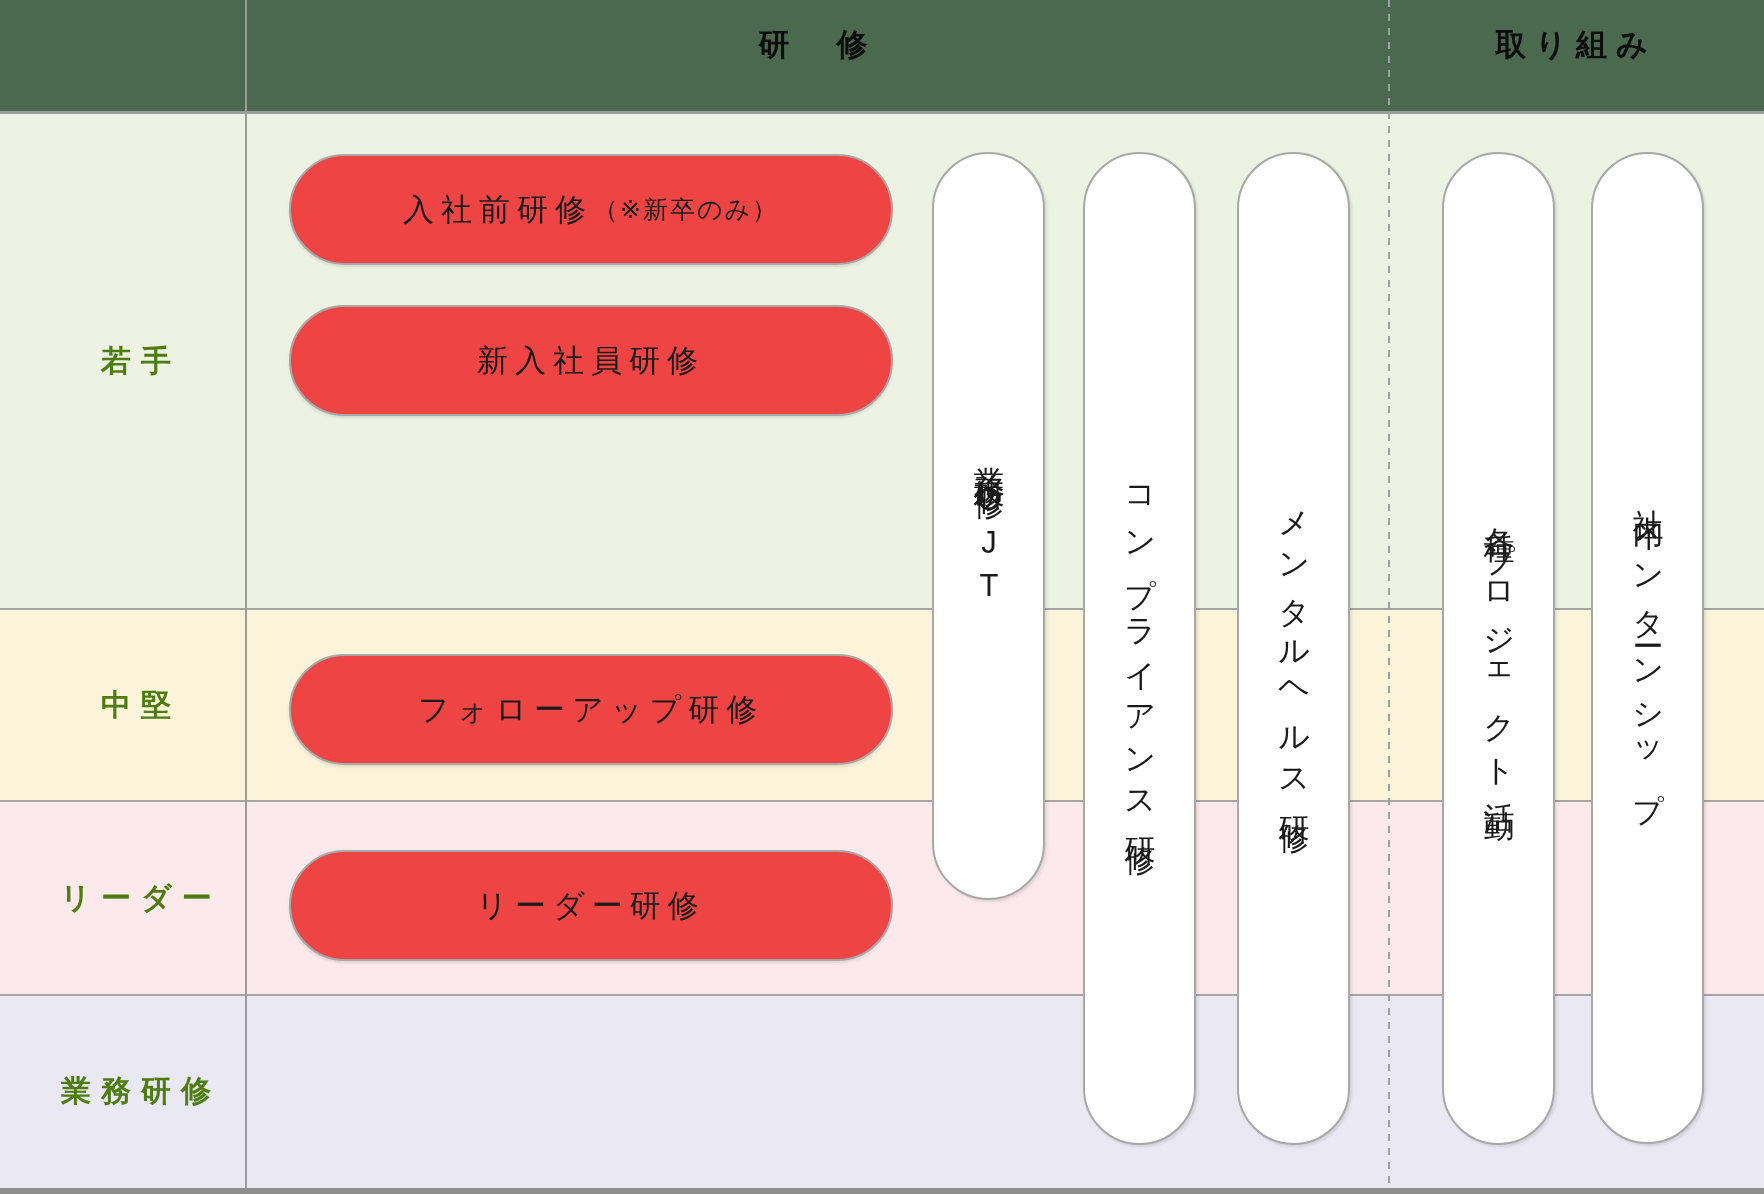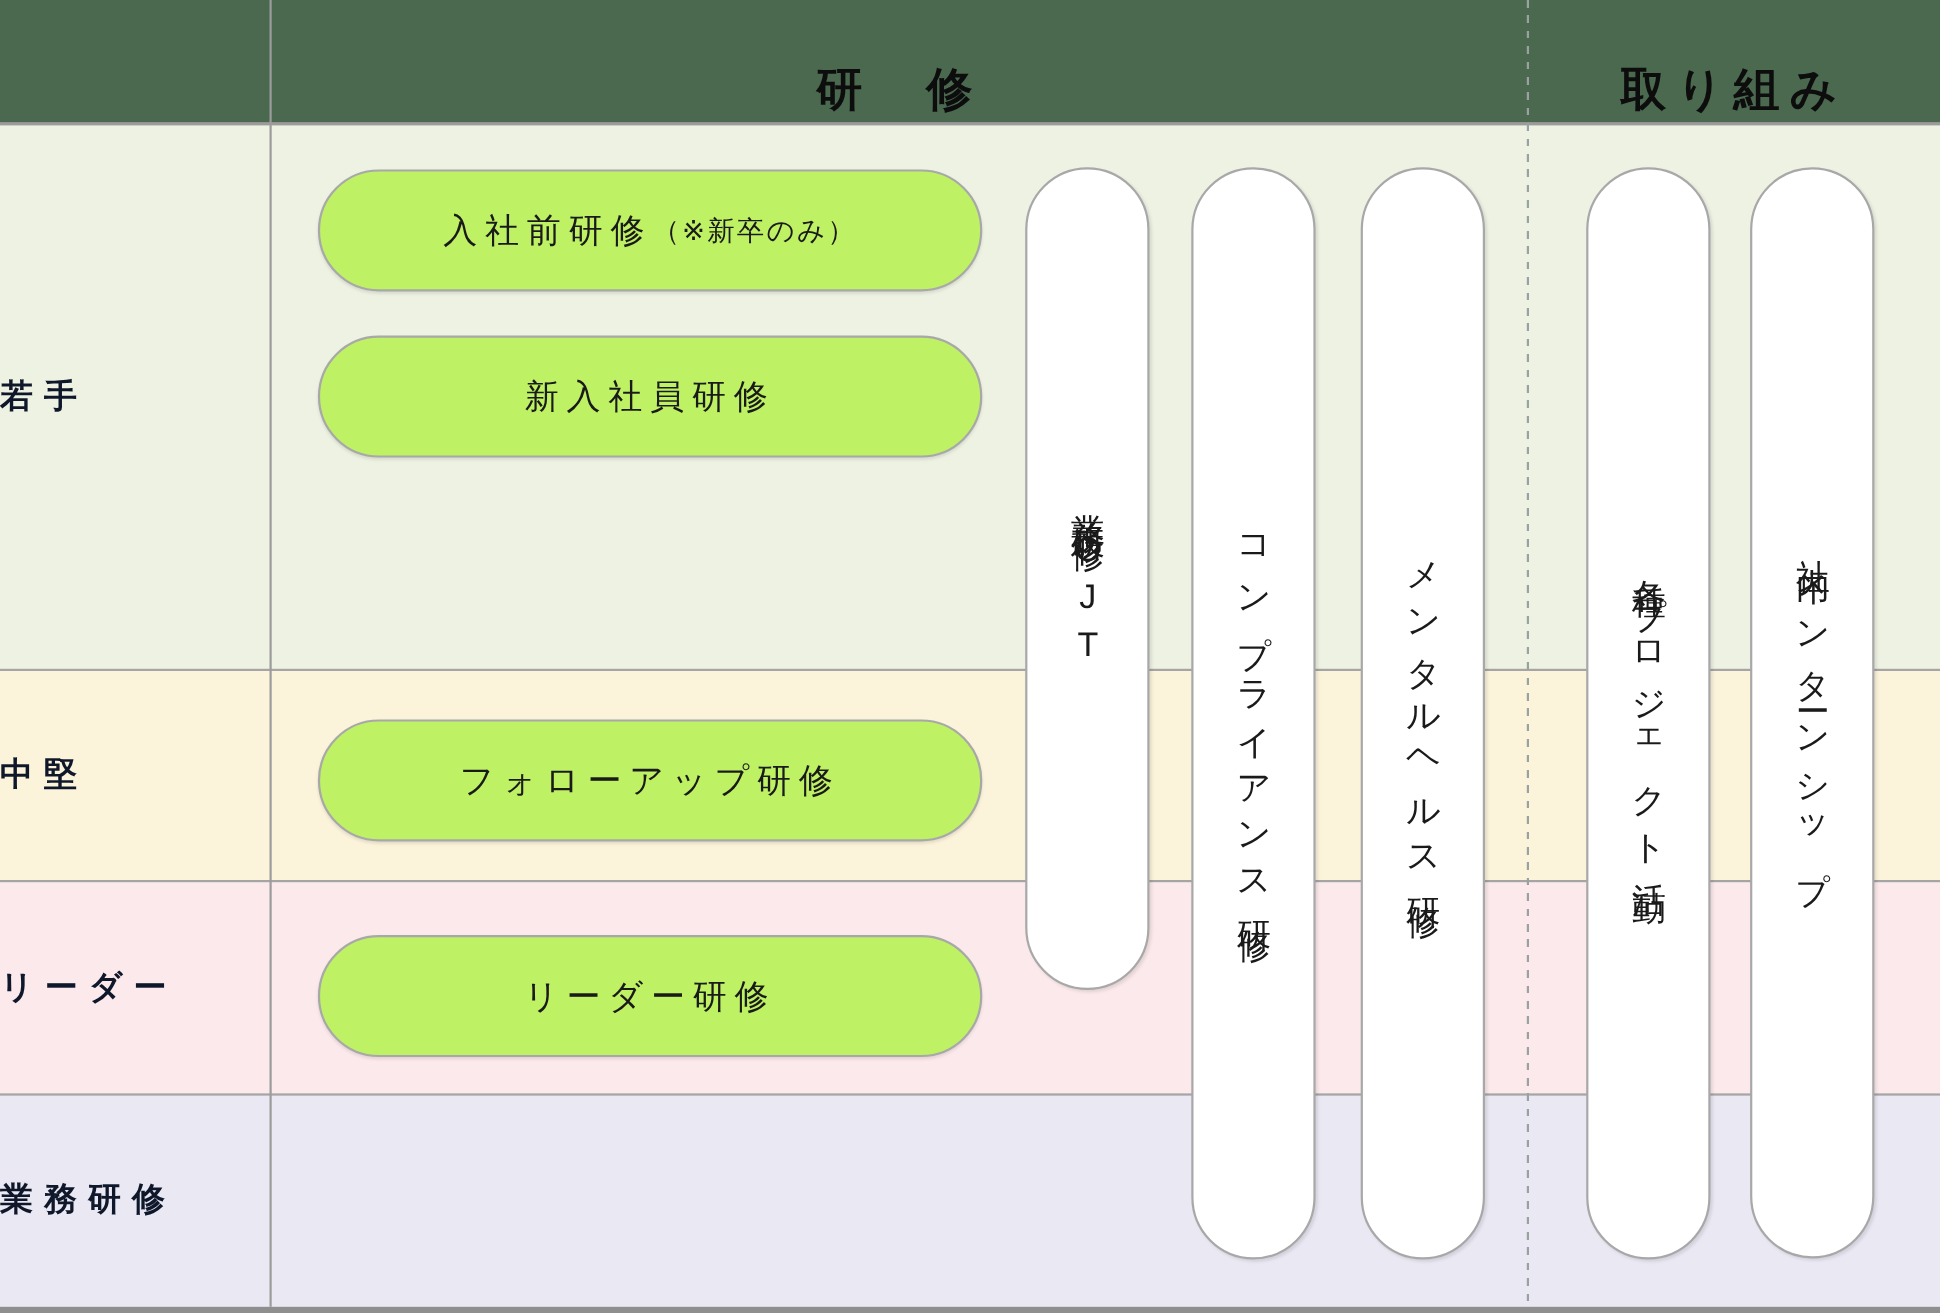--- a/index.html
+++ b/index.html
@@ -23,37 +23,37 @@
   .bottom-bar{position:absolute;left:0;top:1188px;width:1764px;height:6px;background:#8e8e8e;z-index:1;}
 
   .col-divider{position:absolute;top:0;left:245px;width:2px;height:1188px;background:#9c9c9c;z-index:1;}
   .dashed{
     position:absolute;top:0;left:1388px;width:2px;height:1188px;z-index:1;
     background:repeating-linear-gradient(to bottom,#9aa1a1 0 7px,transparent 7px 14px);
   }
 
   .header-label{
     position:absolute;top:0;height:90px;display:flex;align-items:center;justify-content:center;
-    font-weight:bold;font-size:42px;letter-spacing:8px;color:#0d0d0d;z-index:2;margin-top:36px;
+    font-weight:bold;font-size:31px;letter-spacing:8px;color:#0d0d0d;z-index:2;
   }
   .hl-training{left:246px;width:1142px;}
   .hl-initiatives{left:1388px;width:376px;letter-spacing:9px;}
 
   .row-label{
-    position:absolute;left:0;width:282px;text-align:left;
-    font-weight:bold;font-size:30px;letter-spacing:10px;line-height:40px;color:#0f172a;z-index:2;
+    position:absolute;left:0;width:282px;text-align:center;
+    font-weight:bold;font-size:30px;letter-spacing:10px;line-height:40px;color:#4d7c0f;z-index:2;
   }
   .rl-1{top:341px;}
   .rl-2{top:685px;}
   .rl-3{top:878px;}
   .rl-4{top:1071px;}
 
   .hpill{
     position:absolute;left:289px;width:604px;height:111px;box-sizing:border-box;
-    background:#bef264;border:2px solid #a8a8a8;border-radius:58px;
+    background:#ef4444;border:2px solid #a8a8a8;border-radius:58px;
     display:flex;align-items:center;justify-content:center;
     box-shadow:0 2px 3px rgba(0,0,0,0.10);z-index:3;
   }
   .hp-1{top:154px;}
   .hp-2{top:305px;}
   .hp-3{top:457px;}
   .hp-4{top:654px;}
   .hp-5{top:850px;}
   .hp-6{top:1039px;}
   .pill-text{font-size:31px;letter-spacing:7px;white-space:nowrap;}

